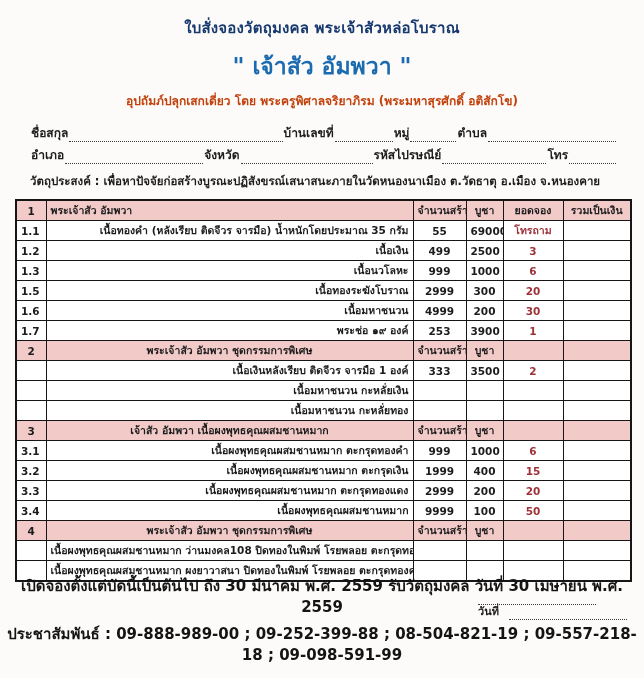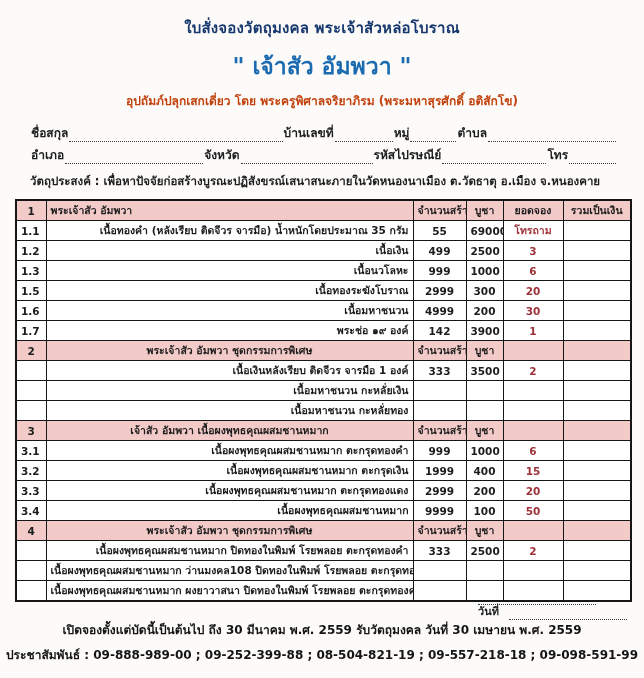--- a/index.html
+++ b/index.html
@@ -49,21 +49,21 @@
   tr.section-row td.left{text-align:left;}
 
   
   .sig{position:absolute;right:16px;width:150px;font-size:11px;font-weight:700;}
   .sigrow{display:flex;justify-content:flex-start;align-items:flex-end;height:15px;}
   .sigrow .dlbl{margin-right:10px;}
   .sigdots{width:118px;border-bottom:1.6px dotted #3a3a3a;height:11px;}
 
   
   .foot{position:absolute;left:0;right:0;bottom:14px;text-align:center;
-        font-size:12px;font-weight:700;color:#141414;margin-top:26px;}
+        font-size:15px;font-weight:700;color:#141414;margin-top:26px;}
   .foot .f2{margin-top:6px;}
 </style>
 </head>
 <body>
 
 <div class="page">
 
   <div class="hdr">
     <div class="l1">ใบสั่งจองวัตถุมงคล พระเจ้าสัวหล่อโบราณ</div>
     <div class="l2">" เจ้าสัว อัมพวา "</div>
@@ -148,21 +148,21 @@
           <td class="cell-no">1.6</td>
           <td class="cell-name">เนื้อมหาชนวน</td>
           <td class="num">4999</td>
           <td class="num">200</td>
           <td class="num red">30</td>
           <td class="num"></td>
         </tr>
         <tr>
           <td class="cell-no">1.7</td>
           <td class="cell-name">พระช่อ ๑๙ องค์</td>
-          <td class="num">142</td>
+          <td class="num">253</td>
           <td class="num">3900</td>
           <td class="num red">1</td>
           <td class="num"></td>
         </tr>
         <tr class="section-row">
           <td class="cell-no">2</td>
           <td class="cell-name">พระเจ้าสัว อัมพวา ชุดกรรมการพิเศษ</td>
           <td class="num">จำนวนสร้าง</td>
           <td class="num">บูชา</td>
           <td class="num"></td>
@@ -235,28 +235,20 @@
         <tr class="section-row">
           <td class="cell-no">4</td>
           <td class="cell-name">พระเจ้าสัว อัมพวา ชุดกรรมการพิเศษ</td>
           <td class="num">จำนวนสร้าง</td>
           <td class="num">บูชา</td>
           <td class="num"></td>
           <td class="num"></td>
         </tr>
         <tr>
           <td class="cell-no"></td>
-          <td class="cell-name">เนื้อผงพุทธคุณผสมชานหมาก ปิดทองในพิมพ์ โรยพลอย ตะกรุดทองคำ</td>
-          <td class="num">333</td>
-          <td class="num">2500</td>
-          <td class="num red">2</td>
-          <td class="num"></td>
-        </tr>
-        <tr>
-          <td class="cell-no"></td>
           <td class="cell-name">เนื้อผงพุทธคุณผสมชานหมาก ว่านมงคล108 ปิดทองในพิมพ์ โรยพลอย ตะกรุดทองคำ</td>
           <td class="num"></td>
           <td class="num"></td>
           <td class="num red"></td>
           <td class="num"></td>
         </tr>
         <tr>
           <td class="cell-no"></td>
           <td class="cell-name">เนื้อผงพุทธคุณผสมชานหมาก ผงยาวาสนา ปิดทองในพิมพ์ โรยพลอย  ตะกรุดทองคำ</td>
           <td class="num"></td>

